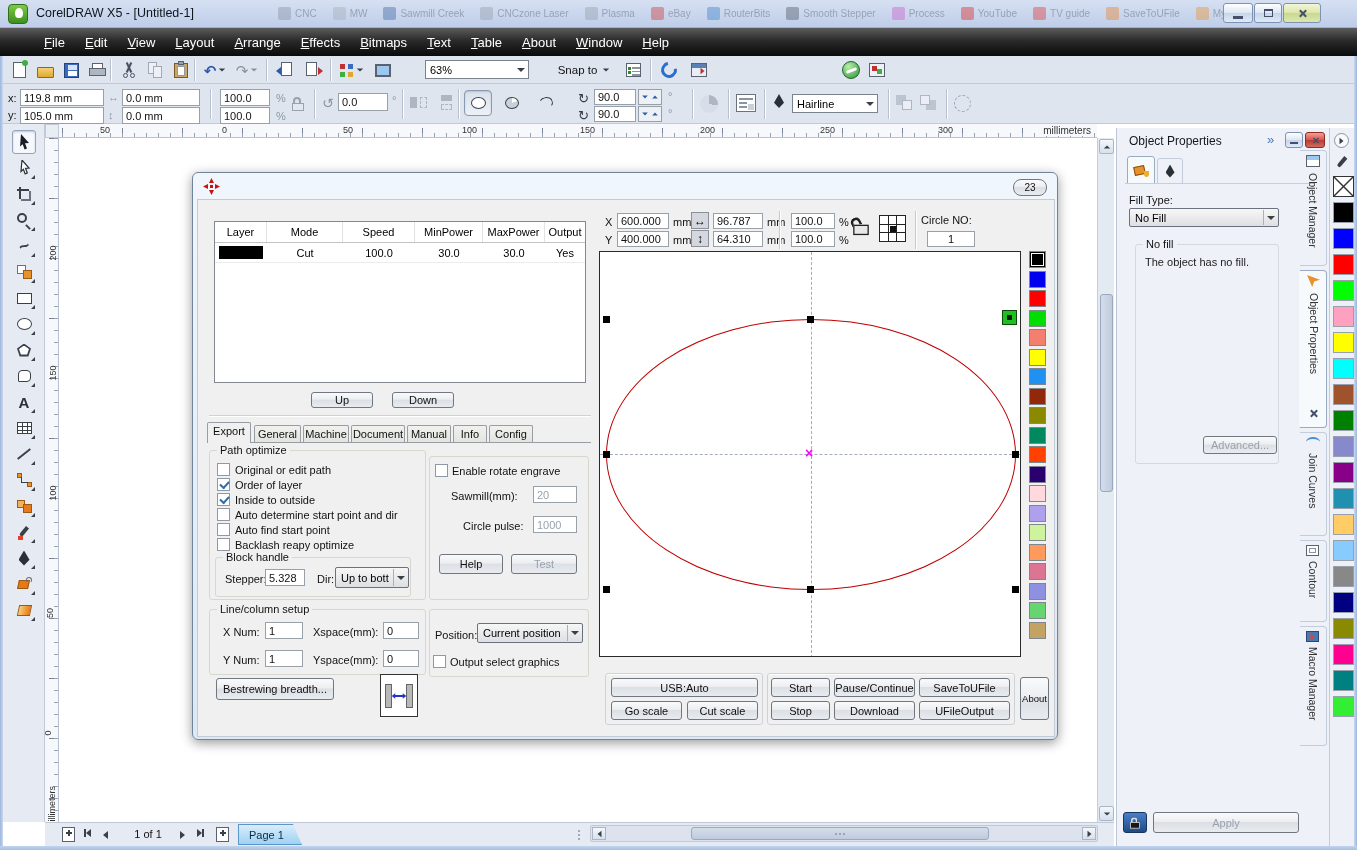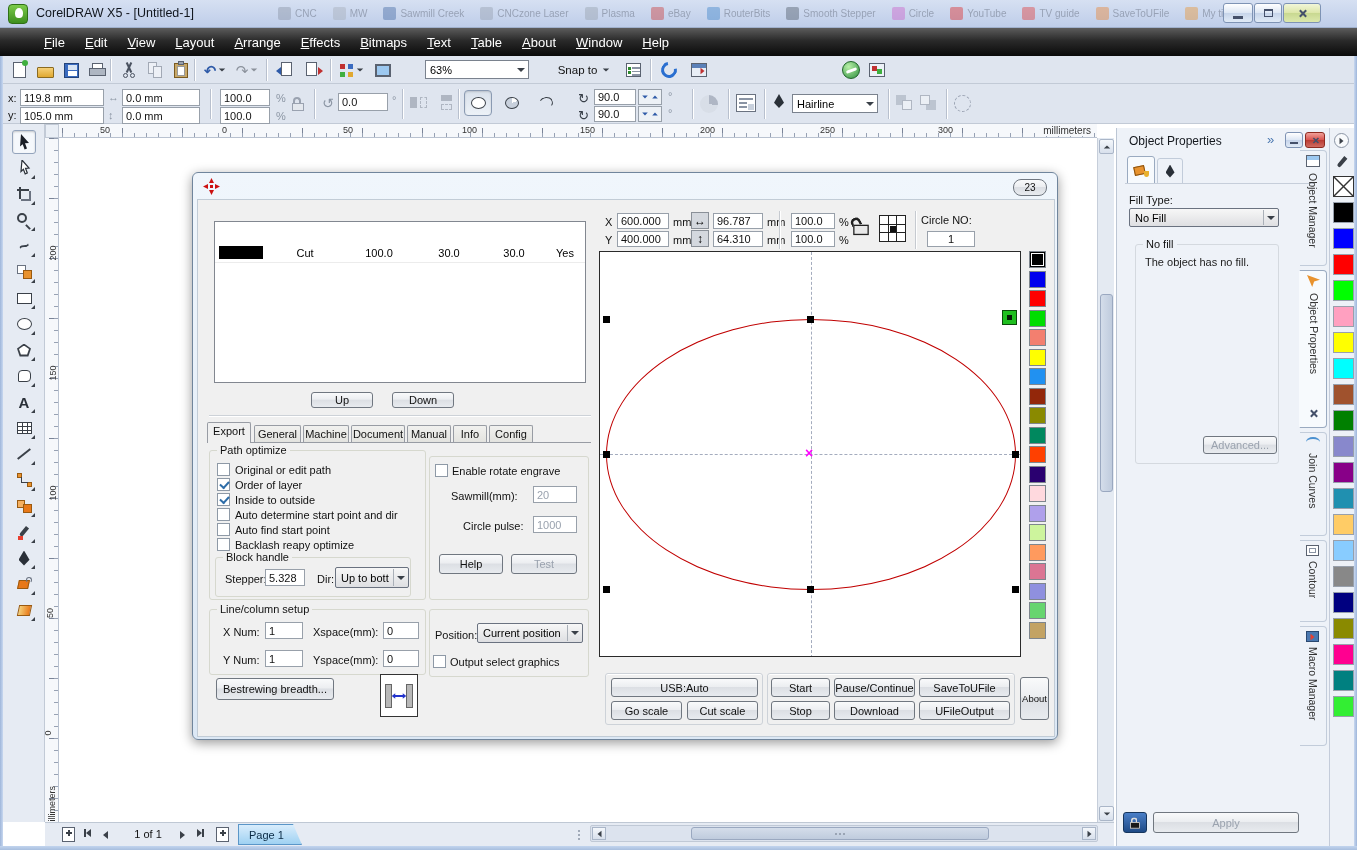--- a/index.html
+++ b/index.html
@@ -97,21 +97,21 @@
       <span class="bm">
           <span class="ic" style="background-color: rgb(68, 136, 204);"></span>
           <span class="tx">RouterBits</span>
         </span>
       <span class="bm">
           <span class="ic" style="background-color: rgb(85, 96, 110);"></span>
           <span class="tx">Smooth Stepper</span>
         </span>
       <span class="bm">
           <span class="ic" style="background-color: rgb(204, 102, 204);"></span>
-          <span class="tx">Circle</span>
+          <span class="tx">Process</span>
         </span>
       <span class="bm">
           <span class="ic" style="background-color: rgb(221, 51, 51);"></span>
           <span class="tx">YouTube</span>
         </span>
       <span class="bm">
           <span class="ic" style="background-color: rgb(224, 68, 68);"></span>
           <span class="tx">TV guide</span>
         </span>
       <span class="bm">
@@ -532,20 +532,28 @@
 
   <div class="a" style="left:192px;top:172px;width:866px;height:568px;background:linear-gradient(#F0F6FC,#DCE8F5);border:1px solid #70859C;border-radius:6px;box-shadow:0 3px 12px rgba(0,0,0,.4)">
     <div class="a" style="left:10px;top:5px"><svg width="17" height="17" viewBox="0 0 17 17">
           <path d="M8.5 0 L11 5 L6 5 Z M8.5 17 L11 12 L6 12 Z M0 8.5 L5 6 L5 11 Z M17 8.5 L12 6 L12 11 Z" fill="#CC1111"></path>
           <rect x="7" y="7" width="3" height="3" fill="#CC1111"></rect>
         </svg></div>
     <div class="btn" style="left:820px;top:6px;width:34px;height:17px;font-size:10px;border-radius:8px">23</div>
     <div class="a" style="left:4px;top:26px;width:858px;height:538px;background:#F0F0F0;border:1px solid #C2CCD6"></div>
 
     <div class="a" style="left:21px;top:48px;width:372px;height:162px;background:#fff;border:1px solid #828790">
+      <div class="a" style="left:0;top:0;width:370px;height:21px;display:flex;border-bottom:1px solid #C4C4C4;font-size:11px">
+        <span style="width:52px;display:flex;align-items:center;justify-content:center;border-right:1px solid #E2E2E2">Layer</span>
+        <span style="width:76px;display:flex;align-items:center;justify-content:center;border-right:1px solid #E2E2E2">Mode</span>
+        <span style="width:72px;display:flex;align-items:center;justify-content:center;border-right:1px solid #E2E2E2">Speed</span>
+        <span style="width:68px;display:flex;align-items:center;justify-content:center;border-right:1px solid #E2E2E2">MinPower</span>
+        <span style="width:62px;display:flex;align-items:center;justify-content:center;border-right:1px solid #E2E2E2">MaxPower</span>
+        <span style="width:40px;display:flex;align-items:center;justify-content:center">Output</span>
+      </div>
       <div class="a" style="left:0;top:21px;width:370px;height:20px;display:flex;border-bottom:1px solid #ECECEC;font-size:11px">
         <span style="width:52px;display:flex;align-items:center;justify-content:center">
             <i style="width: 44px; height: 13px; display: block; background-color: rgb(0, 0, 0);"></i>
           </span>
         <span style="width:76px;display:flex;align-items:center;justify-content:center">Cut</span>
         <span style="width:72px;display:flex;align-items:center;justify-content:center">100.0</span>
         <span style="width:68px;display:flex;align-items:center;justify-content:center">30.0</span>
         <span style="width:62px;display:flex;align-items:center;justify-content:center">30.0</span>
         <span style="width:40px;display:flex;align-items:center;justify-content:center">Yes</span>
       </div>

